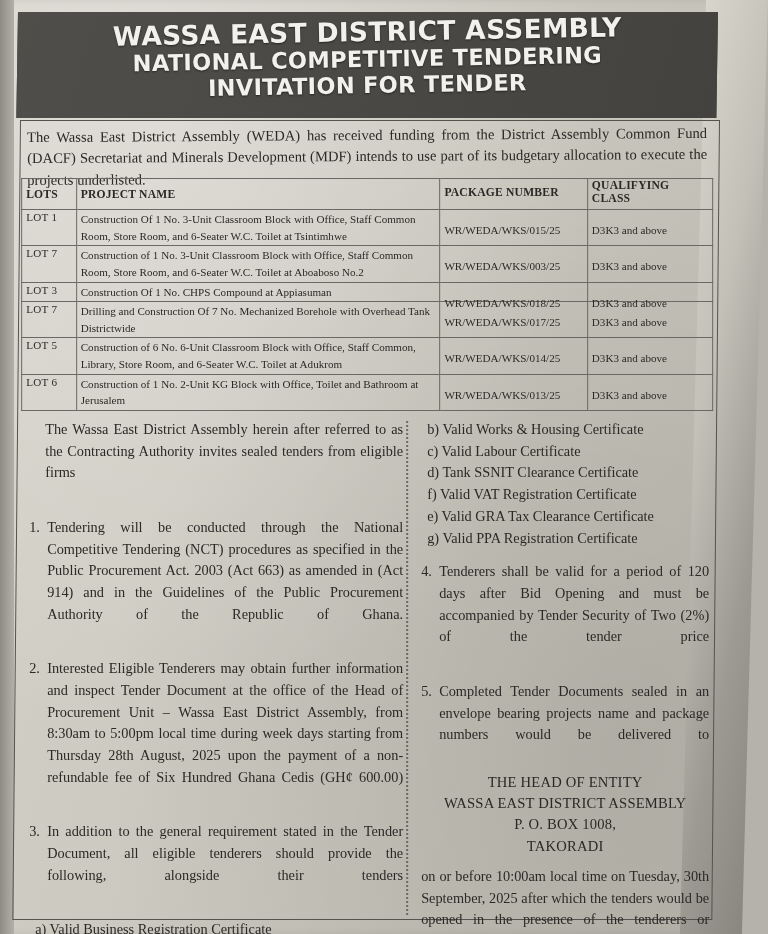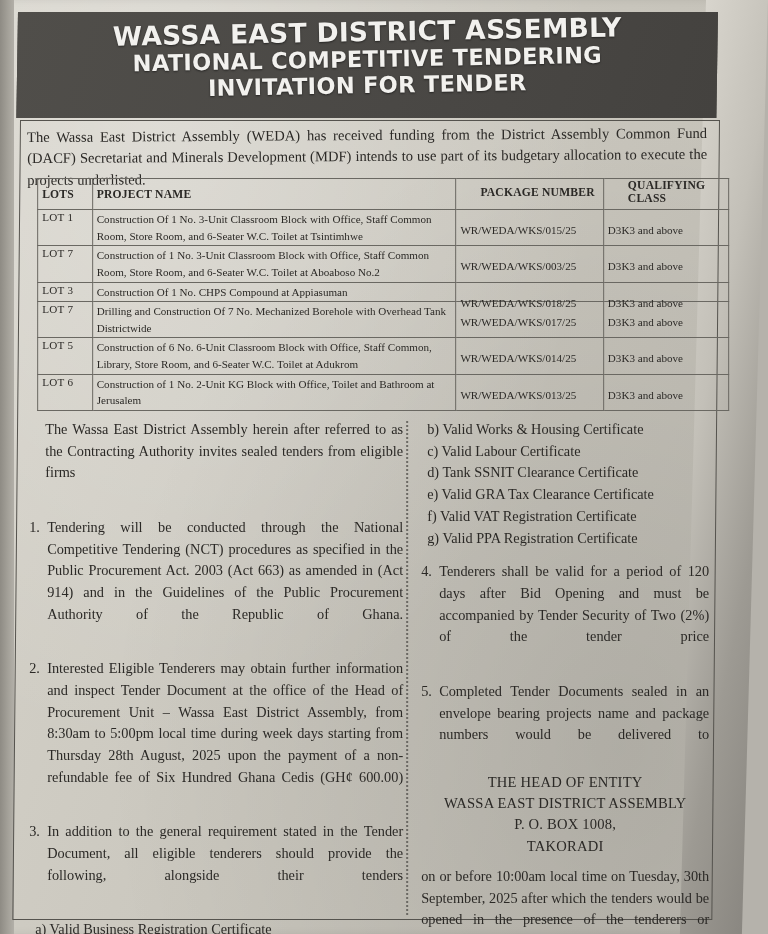--- a/index.html
+++ b/index.html
@@ -103,21 +103,21 @@
     color: #2c2a27;
     text-align: justify;
     padding: 0 4px;
     box-sizing: border-box;
     transform: rotate(-0.35deg);
   }
 
   
   .tbl-wrap {
     position: absolute;
-    left: 20px; top: 57px;
+    left: 4px; top: 57px;
     width: 692px;
   }
   table.lots {
     width: 100%;
     border-collapse: collapse;
     font-size: 11.1px;
     color: #2b2926;
     table-layout: fixed;
   }
   table.lots td, table.lots th {
@@ -138,21 +138,21 @@
   .c-name { width: 360px; }
   .c-pkg  { width: 146px; white-space: nowrap; }
   .c-qual { width: 124px; }
 
   .pname { text-align: justify; line-height: 1.5; }
   .lotlbl { letter-spacing: 0.3px; }
 
   
   .shift-cell { position: relative; }
   .shift-cell > span { position: relative; top: 13px; display: block; }
-  .hdr-shift  > span { position: relative; top: -2px; display: block; margin-left: 20px; }
+  .hdr-shift  > span { position: relative; top: -2px; display: block; }
 
   
   .cols {
     position: absolute;
     left: 0; top: 298px;
     width: 700px; height: 500px;
   }
   .col {
     position: absolute;
     top: 0;
@@ -346,22 +346,22 @@
           <div>a) Valid Business Registration Certificate</div>
         </div>
       </div>
 
       <div class="col col-right">
 
         <div class="lettered">
           <div>b) Valid Works &amp; Housing Certificate</div>
           <div>c) Valid Labour Certificate</div>
           <div>d) Tank SSNIT Clearance Certificate</div>
+          <div>f) Valid VAT Registration Certificate</div>
           <div>e) Valid GRA Tax Clearance Certificate</div>
-          <div>f) Valid VAT Registration Certificate</div>
           <div>g) Valid PPA Registration Certificate</div>
         </div>
 
         <div class="num-item" style="margin-top:12px">
           <span class="num">4.</span>
           <span class="txt jf">Tenderers shall be valid for a period of 120 days after Bid Opening and must be accompanied by Tender Security of Two (2%) of the tender price</span>
         </div>
 
         <div class="num-item" style="margin-bottom:2px">
           <span class="num">5.</span>

